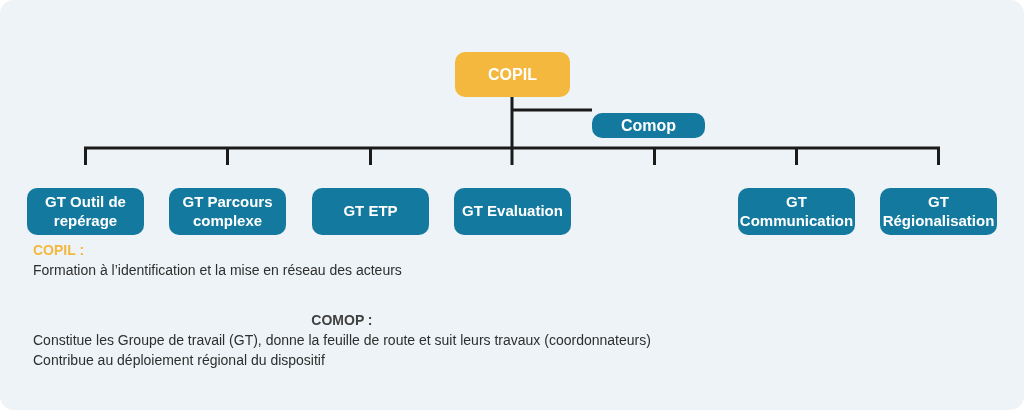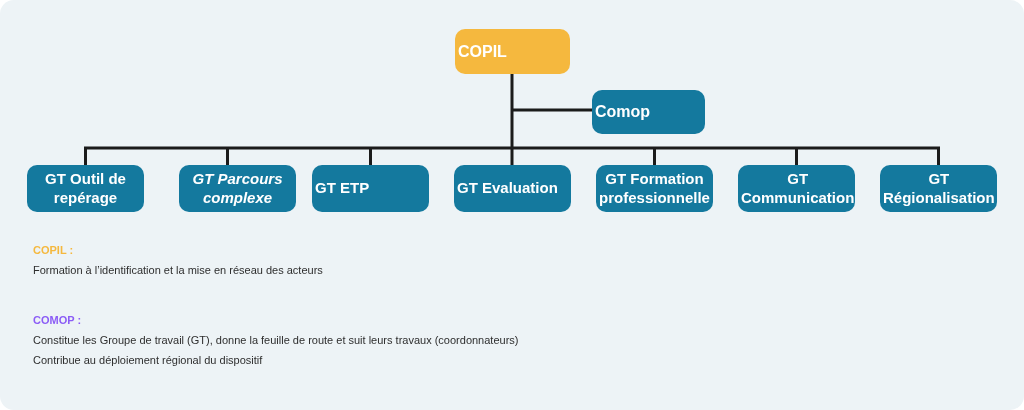--- a/index.html
+++ b/index.html
@@ -18,48 +18,50 @@
     position: absolute;
     left: 0; top: 0;
     width: 1024px; height: 410px;
     pointer-events: none;
   }
 
   .node {
     position: absolute;
     display: flex;
     align-items: center;
+    justify-content: center;
     text-align: center;
     color: #ffffff;
     font-weight: bold;
     border-radius: 10px;
     box-sizing: border-box;
     padding: 4px 3px;
     line-height: 1.22;
+    margin-top: 23px;
   }
   .node-yellow { background: #f5b83e; }
   .node-teal   { background: #14799e; }
 
   .node-copil { left: 455px; top: 29px; width: 115px; height: 45px; font-size: 16px; }
-  .node-comop { left: 592px; top: 90px; width: 113px; height: 44px; font-size: 16px; }
+  .node-comop { left: 592px; top: 90px; width: 113px; height: 25px; font-size: 16px; }
   .node-gt    { top: 165px; width: 117px; height: 47px; font-size: 15px; }
 
   .legend {
     position: absolute;
     left: 33px;
     top: 240px;
-    font-size: 11px;
+    font-size: 14px;
     color: #2e2e2e;
   }
   .legend-heading {
     font-weight: bold;
     line-height: 20px;
   }
   .legend-heading.copil { color: #f5b83e; }
-  .legend-heading.comop { color: #8b5cf6; }
+  .legend-heading.comop { color: #404040; text-align: center; }
   .legend-line { line-height: 20px; }
   .legend-block + .legend-block { margin-top: 30px; }
 </style>
 </head>
 <body>
 
 <div class="canvas">
 
   <svg class="lines" viewBox="0 0 1024 410" xmlns="http://www.w3.org/2000/svg">
 
@@ -79,31 +81,28 @@
     <span>COPIL</span>
   </div>
 
   <div class="node node-teal node-comop">
     <span>Comop</span>
   </div>
 
   <div class="node node-teal node-gt" style="left:27px;">
     <span>GT Outil de repérage</span>
   </div>
-  <div class="node node-teal node-gt" style="left:179px;font-style:italic;">
+  <div class="node node-teal node-gt" style="left:169px;">
     <span>GT Parcours complexe</span>
   </div>
   <div class="node node-teal node-gt" style="left:312px;">
     <span>GT ETP</span>
   </div>
   <div class="node node-teal node-gt" style="left:454px;">
     <span>GT Evaluation</span>
-  </div>
-  <div class="node node-teal node-gt" style="left:596px;">
-    <span>GT Formation professionnelle</span>
   </div>
   <div class="node node-teal node-gt" style="left:738px;">
     <span>GT Communication</span>
   </div>
   <div class="node node-teal node-gt" style="left:880px;">
     <span>GT Régionalisation</span>
   </div>
 
   <div class="legend">
     <div class="legend-block">

